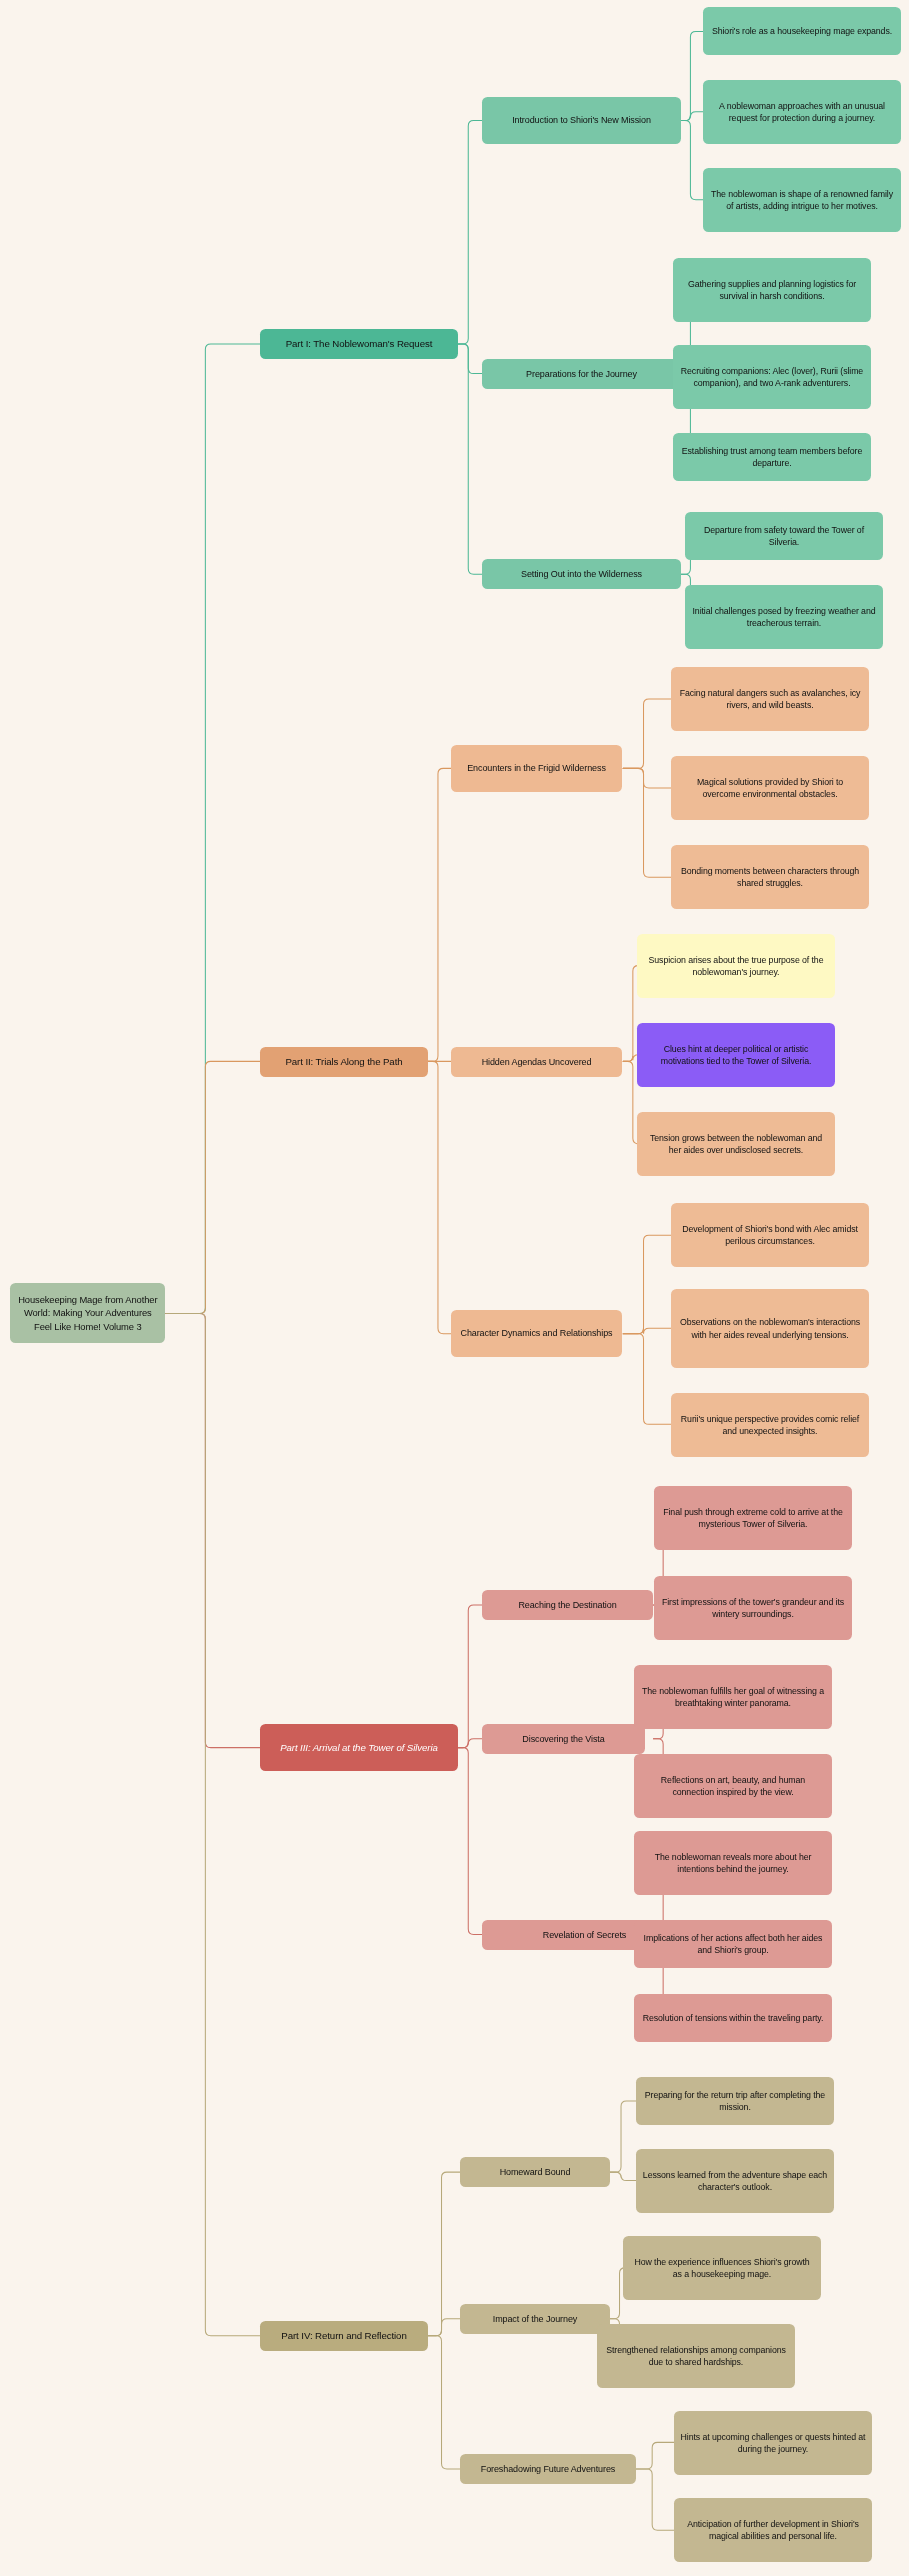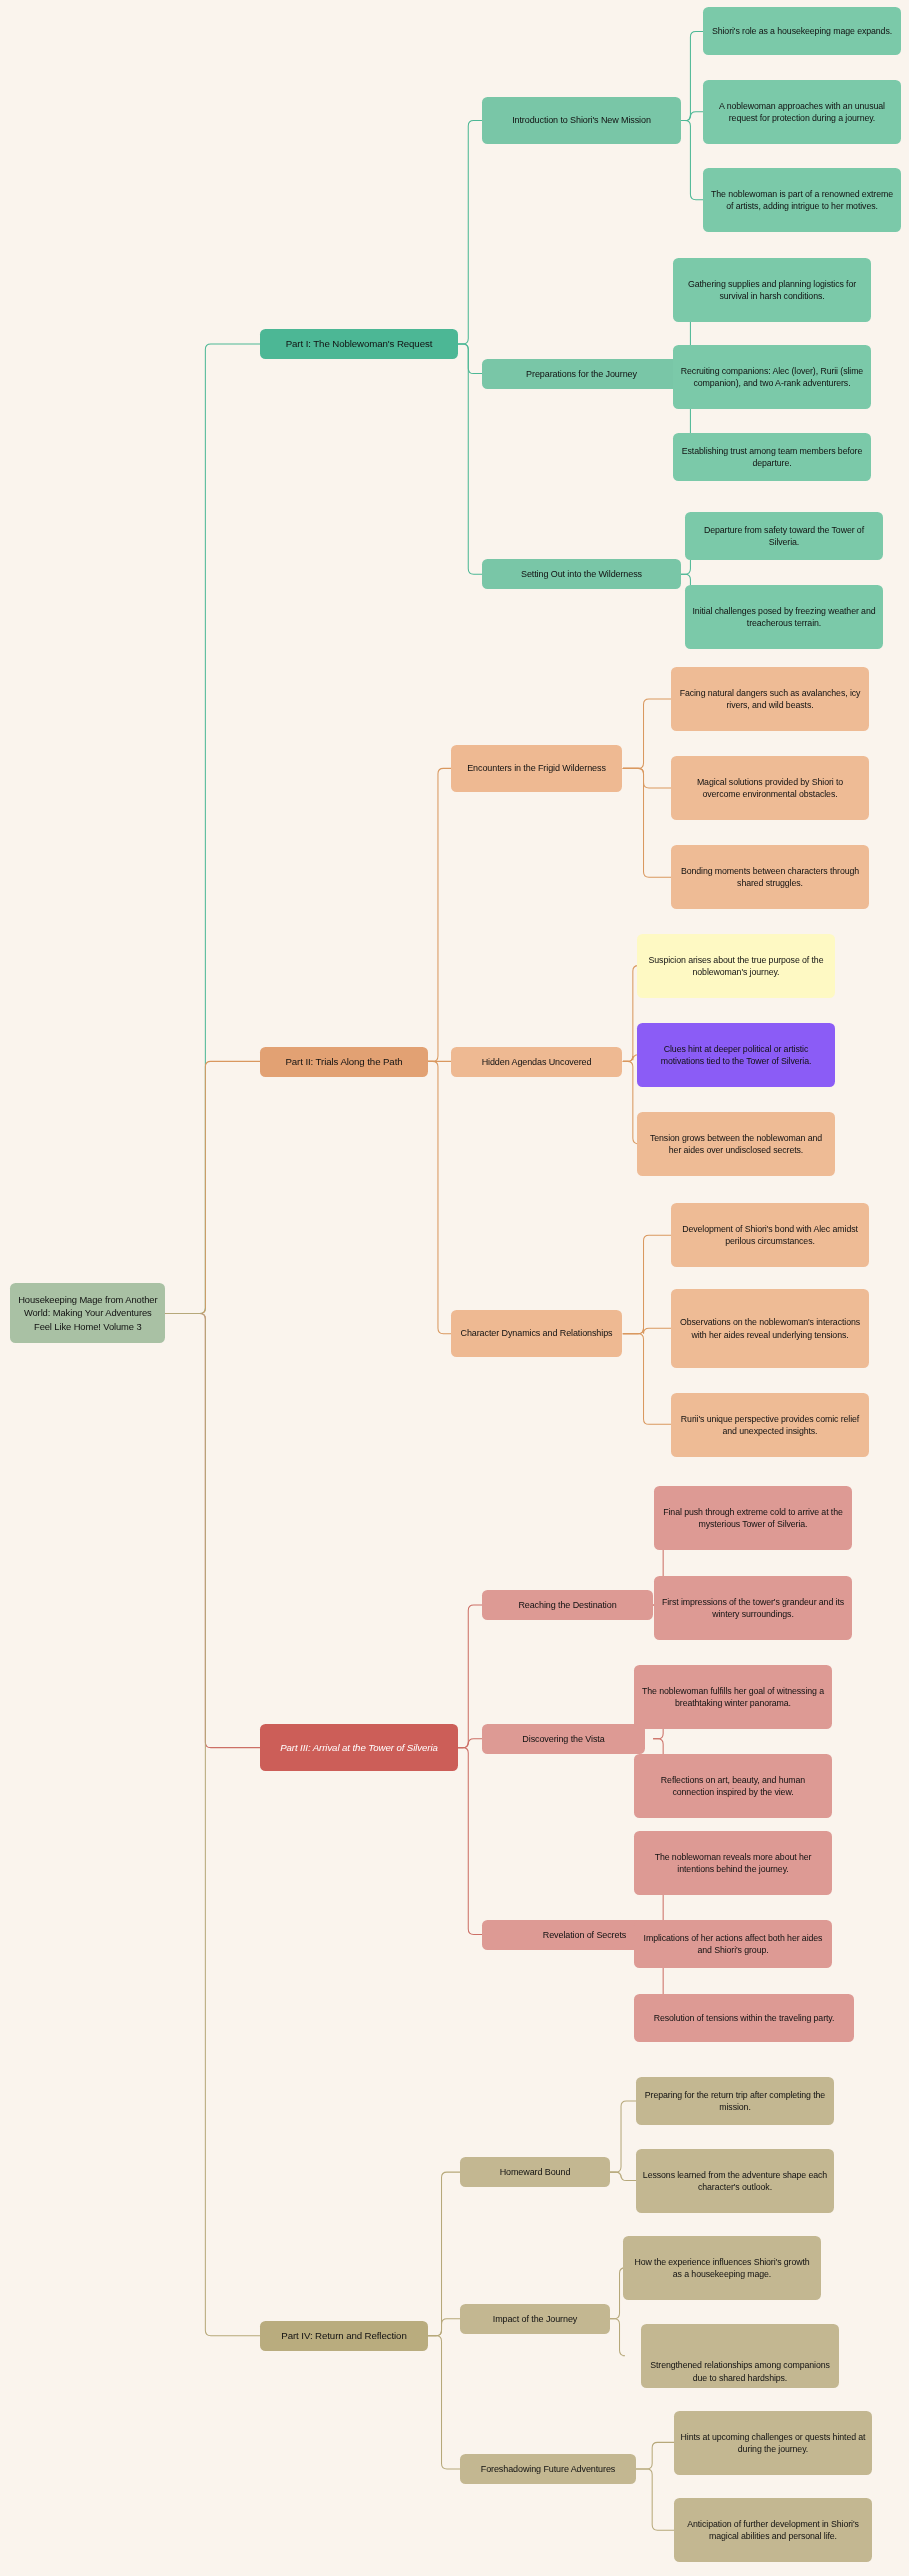--- a/index.html
+++ b/index.html
@@ -105,21 +105,21 @@
     <div class="node node-l2" style="left: 482px; top: 97px; width: 199px; height: 47px; background: rgb(121, 198, 167);">
       <span>Introduction to Shiori's New Mission</span>
     </div>
     <div class="node node-l3" style="left: 703px; top: 7.3px; width: 198px; height: 48px; background: rgb(123, 201, 169);">
       <span>Shiori's role as a housekeeping mage expands.</span>
     </div>
     <div class="node node-l3" style="left: 703px; top: 80px; width: 198px; height: 64px; background: rgb(123, 201, 169);">
       <span>A noblewoman approaches with an unusual request for protection during a journey.</span>
     </div>
     <div class="node node-l3" style="left: 703px; top: 168px; width: 198px; height: 64px; background: rgb(123, 201, 169);">
-      <span>The noblewoman is part of a renowned extreme of artists, adding intrigue to her motives.</span>
+      <span>The noblewoman is shape of a renowned family of artists, adding intrigue to her motives.</span>
     </div>
     <div class="node node-l2" style="left: 482px; top: 359px; width: 199px; height: 30px; background: rgb(121, 198, 167);">
       <span>Preparations for the Journey</span>
     </div>
     <div class="node node-l3" style="left: 673px; top: 258px; width: 198px; height: 64px; background: rgb(123, 201, 169);">
       <span>Gathering supplies and planning logistics for survival in harsh conditions.</span>
     </div>
     <div class="node node-l3" style="left: 673px; top: 345px; width: 198px; height: 64px; background: rgb(123, 201, 169); justify-content: center;">
       <span>Recruiting companions: Alec (lover), Rurii (slime companion), and two A-rank adventurers.</span>
     </div>
@@ -197,42 +197,42 @@
     </div>
     <div class="node node-l2" style="left: 482px; top: 1920px; width: 171px; height: 30px; background: rgb(221, 154, 148); padding-left: 40px;">
       <span>Revelation of Secrets</span>
     </div>
     <div class="node node-l3" style="left: 634px; top: 1831px; width: 198px; height: 64px; background: rgb(221, 154, 148);">
       <span>The noblewoman reveals more about her intentions behind the journey.</span>
     </div>
     <div class="node node-l3" style="left: 634px; top: 1920px; width: 198px; height: 48px; background: rgb(221, 154, 148);">
       <span>Implications of her actions affect both her aides and Shiori's group.</span>
     </div>
-    <div class="node node-l3" style="left: 634px; top: 1994px; width: 220px; height: 48px; background: rgb(221, 154, 148);">
+    <div class="node node-l3" style="left: 634px; top: 1994px; width: 198px; height: 48px; background: rgb(221, 154, 148);">
       <span>Resolution of tensions within the traveling party.</span>
     </div>
     <div class="node node-l1" style="left: 260px; top: 2321px; width: 168px; height: 30px; background: rgb(185, 172, 126); color: rgb(17, 17, 17);">
       <span>Part IV: Return and Reflection</span>
     </div>
     <div class="node node-l2" style="left: 460px; top: 2157px; width: 150px; height: 30px; background: rgb(195, 183, 145);">
       <span>Homeward Bound</span>
     </div>
     <div class="node node-l3" style="left: 636px; top: 2077px; width: 198px; height: 48px; background: rgb(195, 183, 145);">
       <span>Preparing for the return trip after completing the mission.</span>
     </div>
     <div class="node node-l3" style="left: 636px; top: 2149px; width: 198px; height: 64px; background: rgb(195, 183, 145);">
       <span>Lessons learned from the adventure shape each character's outlook.</span>
     </div>
     <div class="node node-l2" style="left: 460px; top: 2304px; width: 150px; height: 30px; background: rgb(195, 183, 145);">
       <span>Impact of the Journey</span>
     </div>
     <div class="node node-l3" style="left: 623px; top: 2236px; width: 198px; height: 64px; background: rgb(195, 183, 145);">
       <span>How the experience influences Shiori's growth as a housekeeping mage.</span>
     </div>
-    <div class="node node-l3" style="left: 641px; top: 2324px; width: 198px; height: 64px; background: rgb(195, 183, 145); align-items: flex-end;">
+    <div class="node node-l3" style="left: 597px; top: 2324px; width: 198px; height: 64px; background: rgb(195, 183, 145);">
       <span>Strengthened relationships among companions due to shared hardships.</span>
     </div>
     <div class="node node-l2" style="left: 460px; top: 2454px; width: 176px; height: 30px; background: rgb(195, 183, 145);">
       <span>Foreshadowing Future Adventures</span>
     </div>
     <div class="node node-l3" style="left: 674px; top: 2411px; width: 198px; height: 64px; background: rgb(195, 183, 145);">
       <span>Hints at upcoming challenges or quests hinted at during the journey.</span>
     </div>
     <div class="node node-l3" style="left: 674px; top: 2498px; width: 198px; height: 64px; background: rgb(195, 183, 145);">
       <span>Anticipation of further development in Shiori's magical abilities and personal life.</span>

